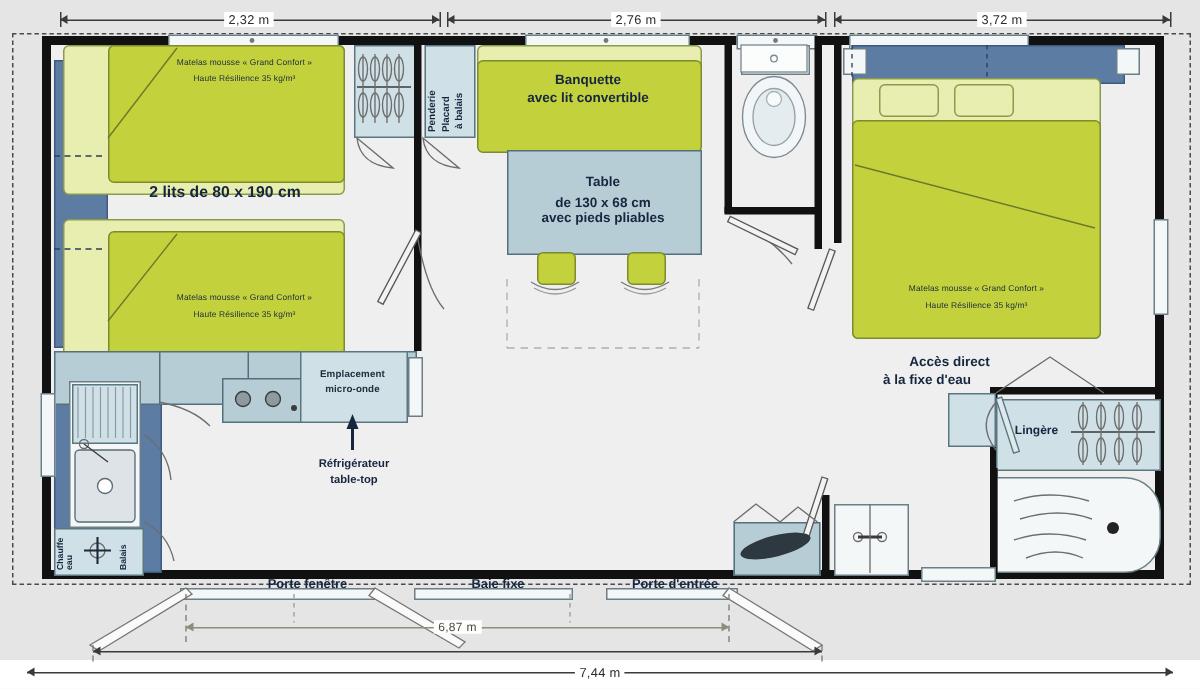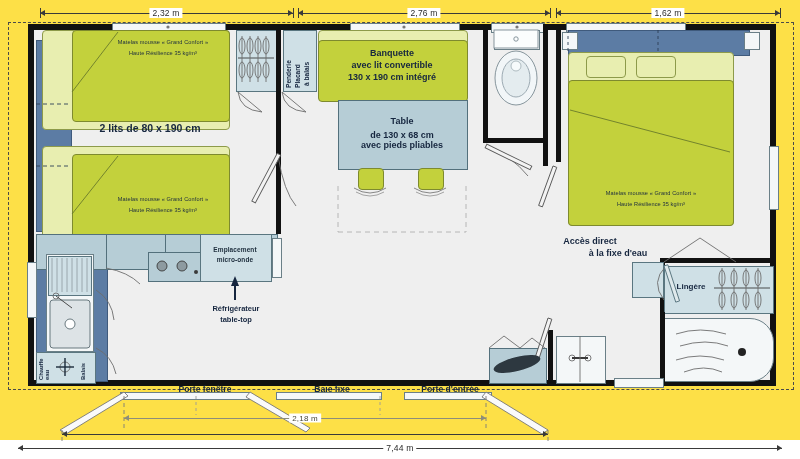--- a/index.html
+++ b/index.html
@@ -1,17 +1,17 @@
 <!DOCTYPE html>
 <html><head>
 <meta charset="utf-8">
 <style>
   html,body{margin:0;padding:0;background:#ffffff;}
   body{width:800px;height:459px;font-family:"Liberation Sans",sans-serif;overflow:hidden;}
-  #plan{position:relative;width:800px;height:440px;background:#fde047;text-decoration:underline;}
+  #plan{position:relative;width:800px;height:440px;background:#e5e5e5;text-decoration:underline;}
 
   
   .dimline{position:absolute;height:1px;background:#3a3a3a;}
   .dimlabel{position:absolute;font-size:8.5px;color:#2b2b2b;background:#ffffff;
             padding:0 3px;white-space:nowrap;letter-spacing:.2px;transform:translate(-50%,-50%);}
   .tick{position:absolute;width:1px;background:#3a3a3a;}
   .arrowL,.arrowR{position:absolute;width:0;height:0;border-top:3px solid transparent;
             border-bottom:3px solid transparent;}
   .arrowL{border-right:5px solid #3a3a3a;}
   .arrowR{border-left:5px solid #3a3a3a;}
@@ -58,21 +58,21 @@
     <div class="arrowR" style="left:545px;top:10px;"></div>
     <div class="tick" style="left:298px;top:8px;height:10px;"></div>
     <div class="tick" style="left:550px;top:8px;height:10px;"></div>
     <div class="dimlabel" style="left:424px;top:13px;">2,76 m</div>
 
     <div class="dimline" style="left:556px;top:13px;width:224px;"></div>
     <div class="arrowL" style="left:556px;top:10px;"></div>
     <div class="arrowR" style="left:775px;top:10px;"></div>
     <div class="tick" style="left:556px;top:8px;height:10px;"></div>
     <div class="tick" style="left:780px;top:8px;height:10px;"></div>
-    <div class="dimlabel" style="left:668px;top:13px;">1,62 m</div>
+    <div class="dimlabel" style="left:668px;top:13px;">3,72 m</div>
   </div>
 
   <div class="dashed-out" style="left:8px;top:22px;width:784px;height:366px;"></div>
 
   <div class="room" style="left:28px;top:24px;width:748px;height:362px;"></div>
 
   <div class="wall" style="left:28px;top:24px;width:748px;height:6px;"></div>
   <div class="wall" style="left:28px;top:380px;width:748px;height:6px;"></div>
   <div class="wall" style="left:28px;top:24px;width:6px;height:362px;"></div>
   <div class="wall" style="left:770px;top:24px;width:6px;height:362px;"></div>
@@ -102,21 +102,20 @@
   <div class="lbl-vert" style="position:absolute;left:285px;top:32px;height:56px;">Penderie</div>
   <div class="lbl-vert" style="position:absolute;left:294px;top:32px;height:56px;">Placard</div>
   <div class="lbl-vert" style="position:absolute;left:303px;top:34px;height:52px;">à balais</div>
 
   <div class="partition" style="left:276px;top:24px;width:5px;height:210px;"></div>
 
   <div class="bedbase" style="left:318px;top:30px;width:148px;height:16px;"></div>
   <div class="bedtop" style="left:318px;top:40px;width:148px;height:60px;"></div>
   <div class="lbl lbl-mid" style="left:318px;top:60px;width:148px;">avec lit convertible</div>
   <div class="lbl lbl-mid" style="left:318px;top:48px;width:148px;">Banquette</div>
-  <div class="lbl lbl-mid" style="left:318px;top:72px;width:148px;">130 x 190 cm intégré</div>
 
   <div class="greyunit" style="left:338px;top:100px;width:128px;height:68px;"></div>
   <div class="lbl lbl-mid" style="left:338px;top:116px;width:128px;">Table</div>
   <div class="lbl lbl-mid" style="left:338px;top:130px;width:128px;">de 130 x 68 cm</div>
   <div class="lbl lbl-mid" style="left:338px;top:140px;width:128px;">avec pieds pliables</div>
 
   <div class="bedtop" style="left:358px;top:168px;width:24px;height:20px;"></div>
   <div class="bedtop" style="left:418px;top:168px;width:24px;height:20px;"></div>
 
   <div class="partition" style="left:483px;top:24px;width:5px;height:118px;"></div>
@@ -133,21 +132,21 @@
   <div class="bedbase" style="left:568px;top:52px;width:164px;height:172px;"></div>
   <div class="bedtop" style="left:568px;top:80px;width:164px;height:144px;"></div>
   <div class="bedbase" style="left:586px;top:56px;width:38px;height:20px;"></div>
   <div class="bedbase" style="left:636px;top:56px;width:38px;height:20px;"></div>
 
   <div class="lbl lbl-sm" style="left:578px;top:190px;width:146px;">Matelas mousse « Grand Confort »</div>
   <div class="lbl lbl-sm" style="left:578px;top:201px;width:146px;">Haute Résilience 35 kg/m³</div>
 
   <div class="whiteunit" style="left:769px;top:146px;width:8px;height:62px;"></div>
 
-  <div class="lbl lbl-mid" style="left:530px;top:236px;width:120px;">Accès direct</div>
+  <div class="lbl lbl-mid" style="left:573px;top:236px;width:120px;">Accès direct</div>
   <div class="lbl lbl-mid" style="left:558px;top:248px;width:120px;">à la fixe d'eau</div>
 
   <div class="blueunit" style="left:36px;top:234px;width:70px;height:146px;"></div>
   <div class="greyunit" style="left:36px;top:234px;width:240px;height:34px;"></div>
   <div class="greyunit" style="left:106px;top:234px;width:58px;height:34px;"></div>
   <div class="greyunit" style="left:148px;top:252px;width:52px;height:28px;"></div>
   <div class="lightunit" style="left:200px;top:234px;width:70px;height:46px;"></div>
   <div class="lbl lbl-sm" style="left:200px;top:246px;width:70px;font-size:6.5px;font-weight:bold;">Emplacement</div>
   <div class="lbl lbl-sm" style="left:200px;top:256px;width:70px;font-size:6.5px;font-weight:bold;">micro-onde</div>
   <div class="whiteunit" style="left:272px;top:238px;width:8px;height:38px;"></div>
@@ -329,21 +328,21 @@
       <line x1="62" y1="430" x2="62" y2="444" stroke="#7a7a7a" stroke-dasharray="4,3"></line>
       <line x1="548" y1="430" x2="548" y2="444" stroke="#7a7a7a" stroke-dasharray="4,3"></line>
       <line x1="196" y1="396" x2="196" y2="415" stroke="#9a9a9a" stroke-dasharray="3,3"></line>
       <line x1="380" y1="396" x2="380" y2="415" stroke="#9a9a9a" stroke-dasharray="3,3"></line>
     </g>
   </svg>
 
   <div class="dimline" style="left:124px;top:418px;width:362px;background:#8d8d7a;"></div>
   <div class="arrowL" style="left:124px;top:415px;border-right-color:#8d8d7a;"></div>
   <div class="arrowR" style="left:481px;top:415px;border-left-color:#8d8d7a;"></div>
-  <div class="dimlabel" style="left:305px;top:418px;color:#4a4a3a;font-size:8px;">2,18 m</div>
+  <div class="dimlabel" style="left:305px;top:418px;color:#4a4a3a;font-size:8px;">6,87 m</div>
 
   <div class="dimline" style="left:62px;top:434px;width:486px;"></div>
   <div class="arrowL" style="left:62px;top:431px;"></div>
   <div class="arrowR" style="left:543px;top:431px;"></div>
 
   <div class="dimline" style="left:18px;top:448px;width:764px;"></div>
   <div class="arrowL" style="left:18px;top:445px;"></div>
   <div class="arrowR" style="left:777px;top:445px;"></div>
   <div class="dimlabel" style="left:400px;top:448px;font-size:8.6px;">7,44 m</div>
 

